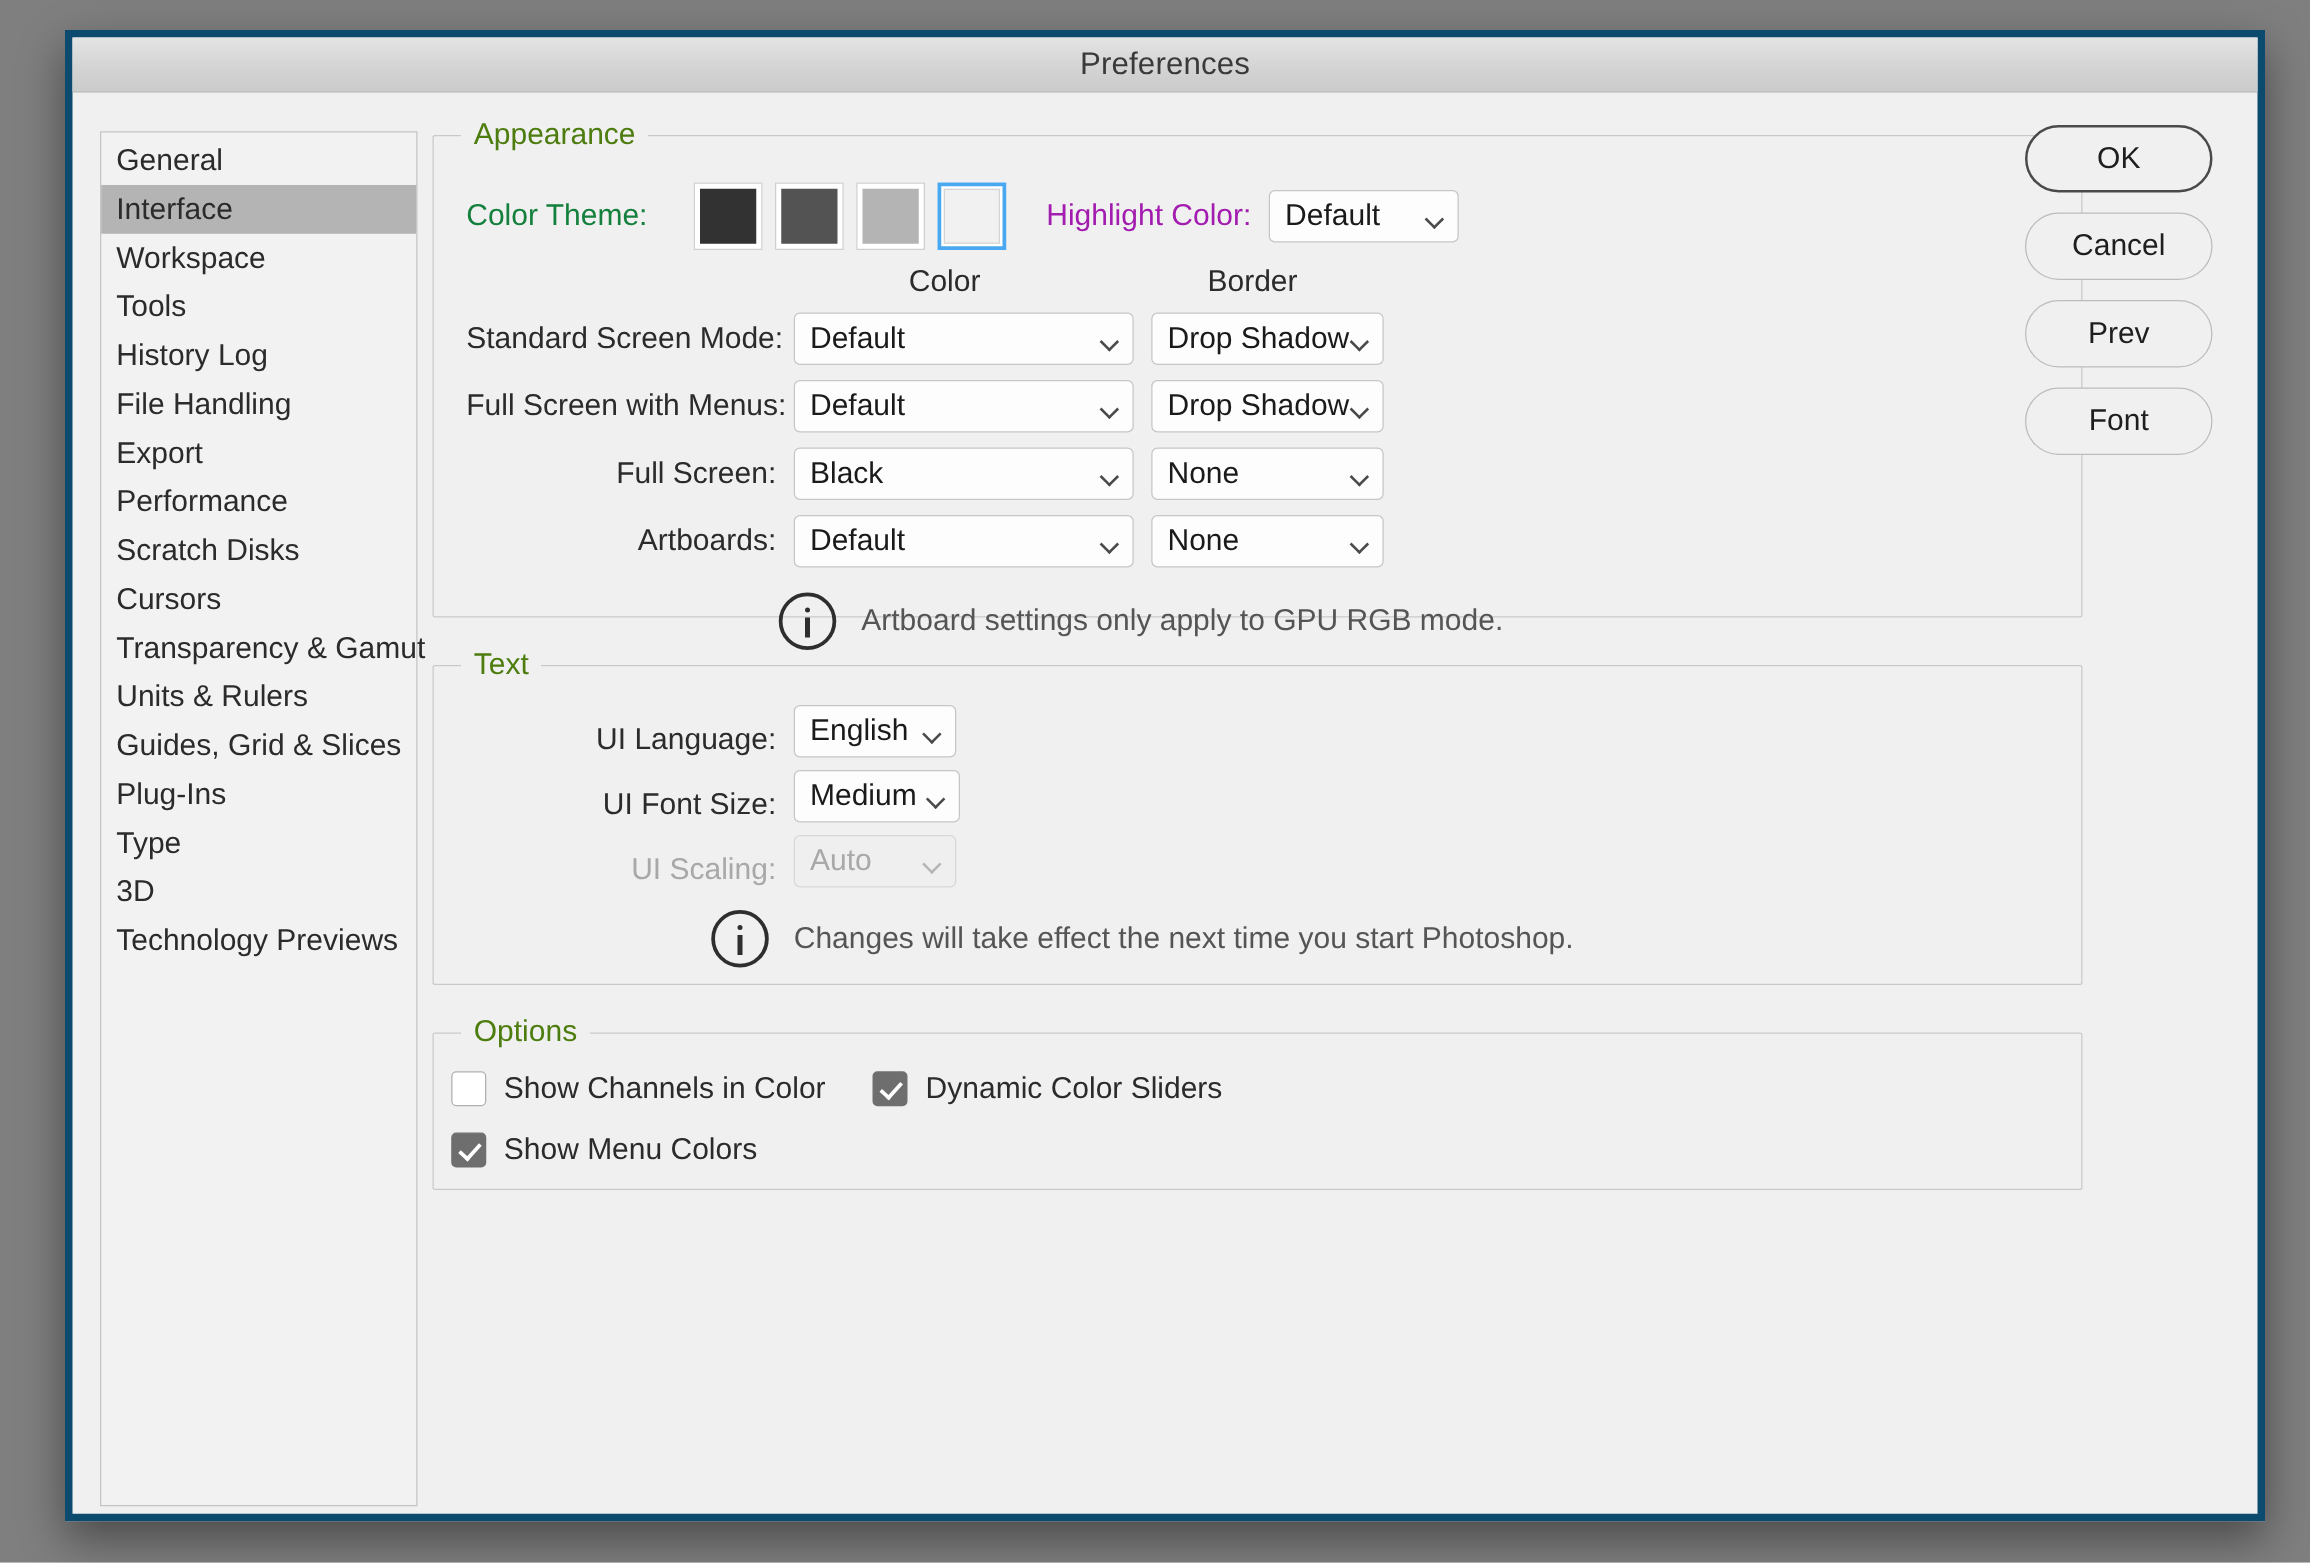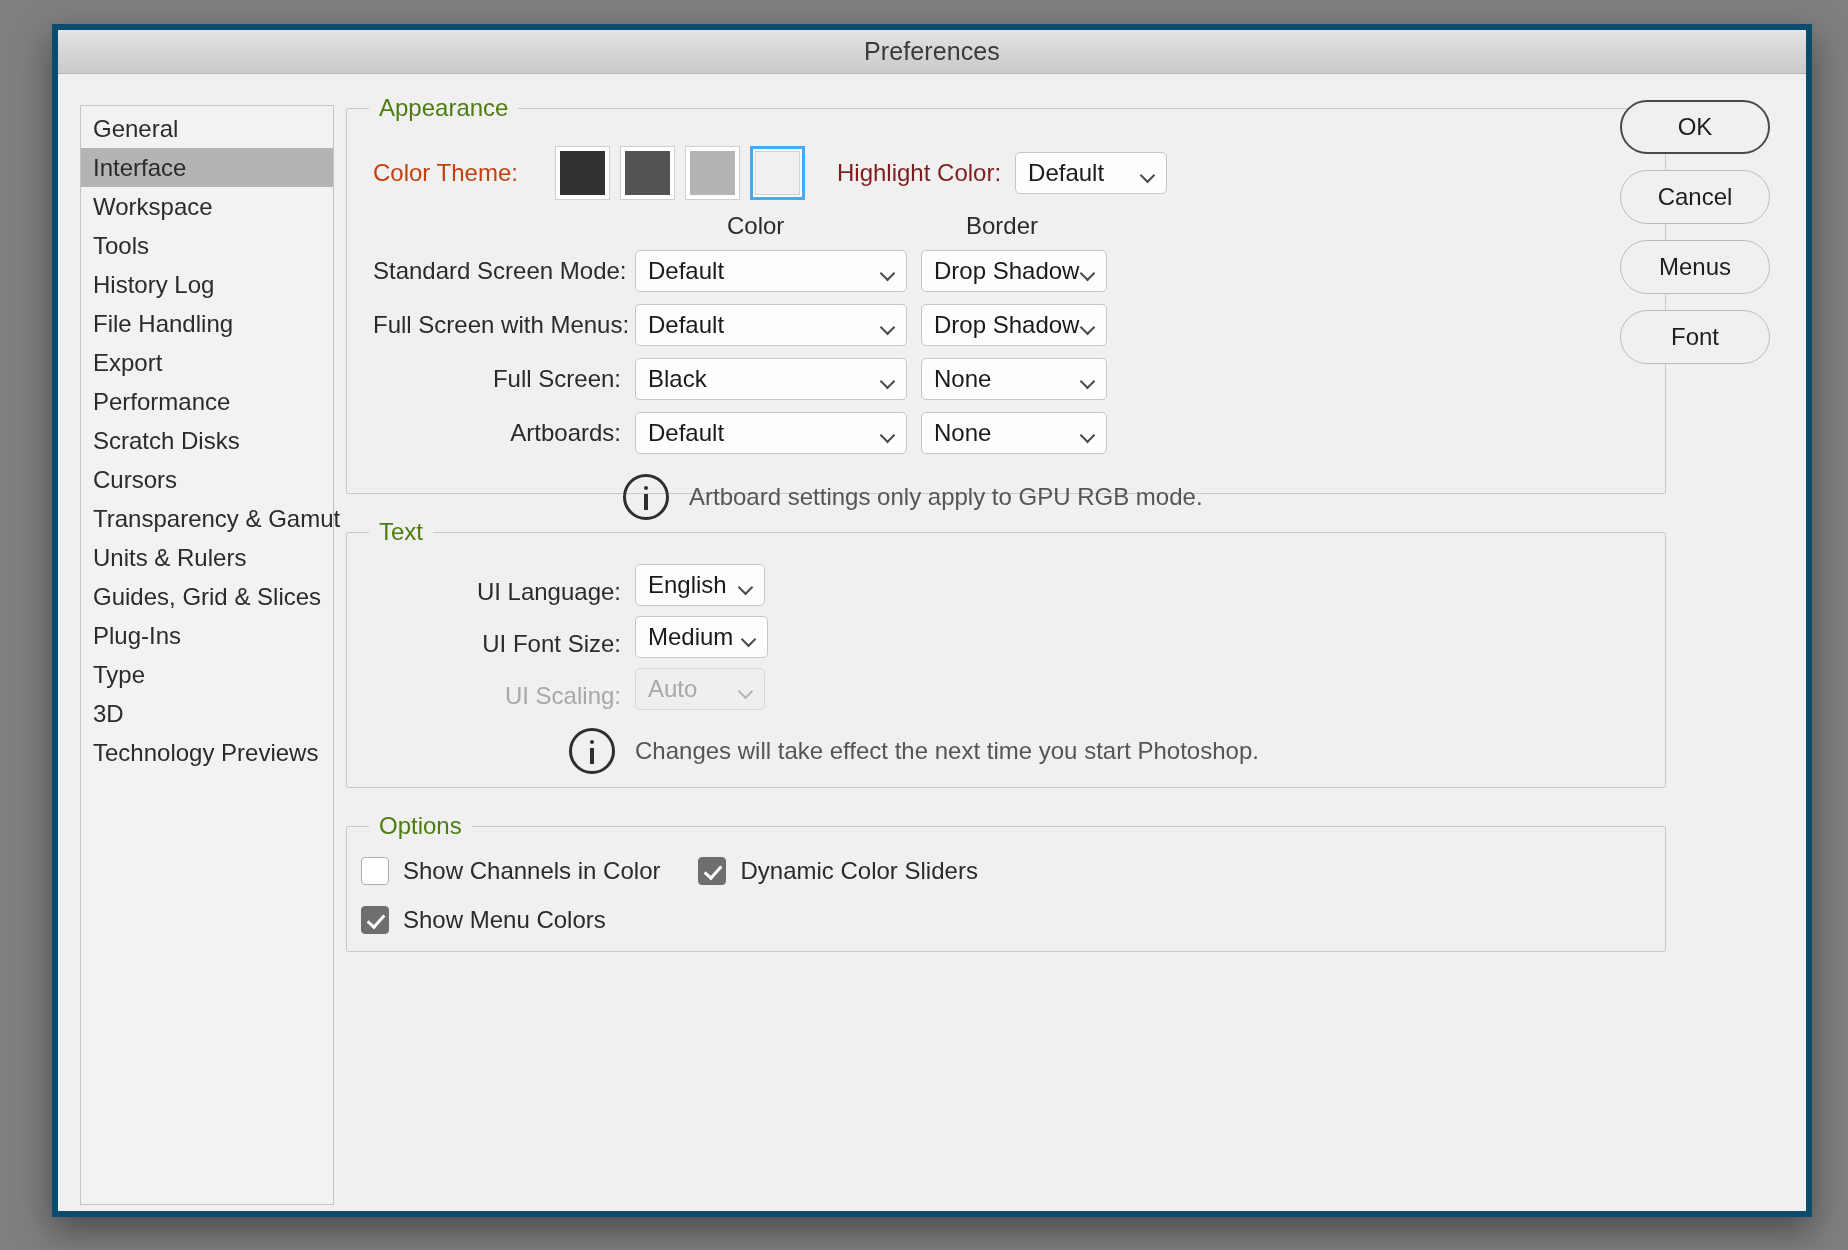--- a/index.html
+++ b/index.html
@@ -101,21 +101,21 @@
   
   #appearance-group { height: 400px; }
   #theme-row {
     display: flex;
     align-items: center;
     height: 62px;
     margin-top: 6px;
   }
   #color-theme-label {
     font-size: 24px;
-    color: #c2410c;
+    color: #15803d;
     width: 182px;
     text-align: left;
     margin-left: 0px;
   }
   .swatch {
     width: 55px;
     height: 54px;
     margin-right: 10px;
     border: 1px solid #cfcfcf;
     background: #ffffff;
@@ -130,21 +130,21 @@
   .swatch.selected {
     border: 3px solid #4aa8f0;
     padding: 2px;
   }
   .swatch.selected .fill {
     border: 1px solid #d4d4d4;
     box-sizing: border-box;
   }
   #highlight-color-label {
     font-size: 24px;
-    color: #7f1d1d;
+    color: #a21caf;
     margin-left: 22px;
     margin-right: 14px;
     white-space: nowrap;
   }
 
   
   .select {
     position: relative;
     background: #fdfdfd;
     border: 1px solid #c6c6c6;
@@ -514,18 +514,18 @@
           </div>
 
         </div>
       </fieldset>
 
     </div>
 
     <div id="button-column">
       <div class="dlg-button default">OK</div>
       <div class="dlg-button">Cancel</div>
-      <div class="dlg-button">Menus</div>
+      <div class="dlg-button">Prev</div>
       <div class="dlg-button">Font</div>
     </div>
 
   </div>
 </div>
 
 </body></html>

